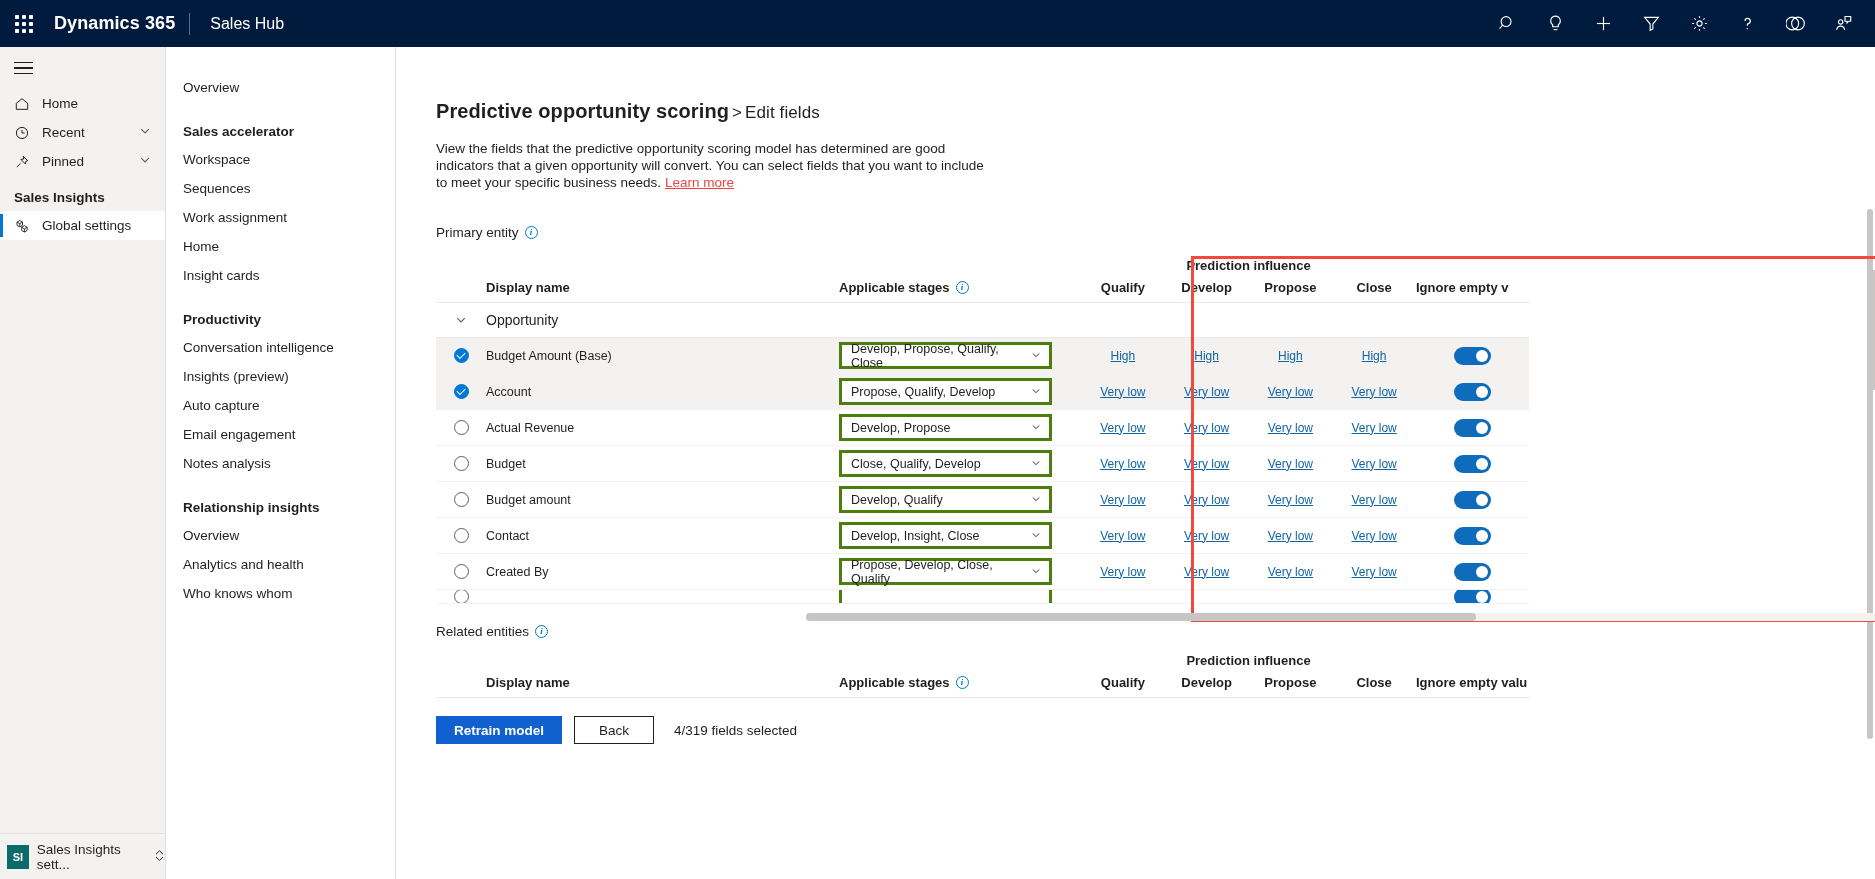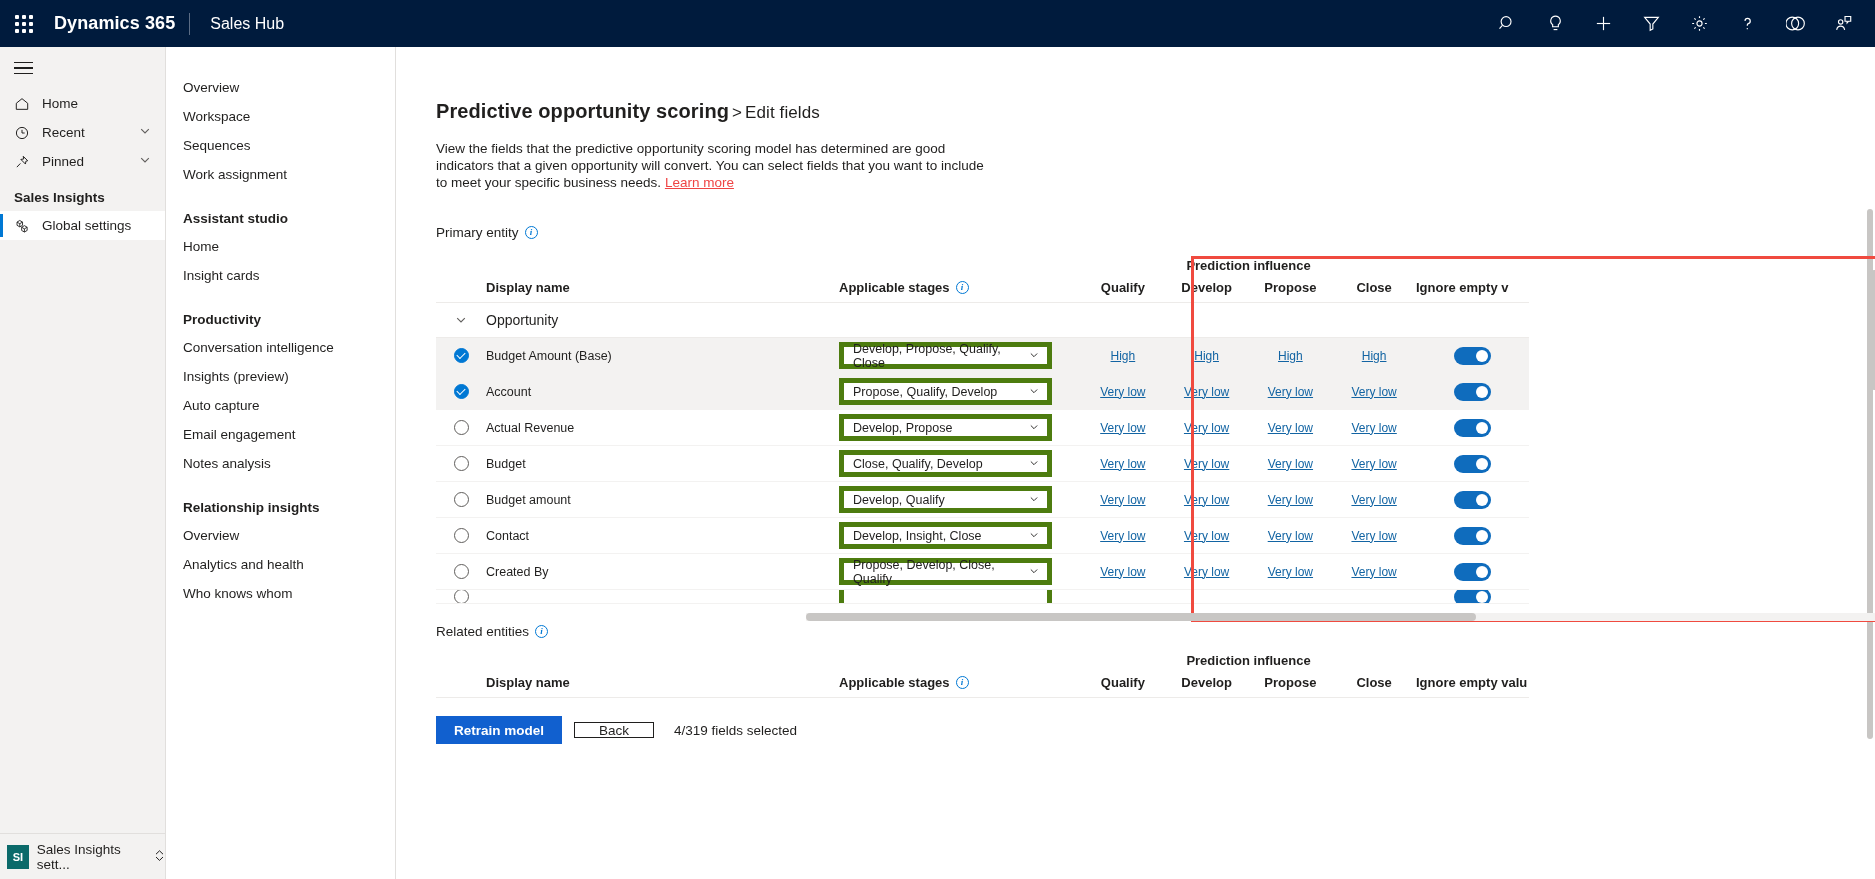--- a/index.html
+++ b/index.html
@@ -189,21 +189,21 @@
   }
   .circle.checked::after {
     content: ""; width: 7px; height: 4px;
     border-left: 1.6px solid #fff; border-bottom: 1.6px solid #fff;
     transform: rotate(-45deg); margin-top: -2px;
   }
   .rowname { width: 353px; flex: none; font-size: 12.5px; }
   .stagecell { width: 242px; flex: none; }
   .combo {
     width: 213px; height: 27px;
-    border: 5px solid #4d7c0f; background: #fff;
+    border: 3px solid #4d7c0f; background: #fff;
     display: flex; align-items: center; justify-content: space-between;
     padding: 0 8px 0 9px; font-size: 12.5px;
     cursor: pointer;
   }
   .inflcell { width: 335px; flex: none; display: flex; }
   .inflcell span {
     flex: 1; text-align: center;
     color: #1264a3; text-decoration: underline; font-size: 12px;
     cursor: pointer;
   }
@@ -252,21 +252,21 @@
     display: flex; align-items: center; gap: 12px;
     padding: 18px 0 0 40px;
   }
   .btn-primary {
     background: #1160cf; color: #fff; border: none;
     height: 28px; padding: 0 18px; font-size: 13.5px; font-weight: 600;
     font-family: "Liberation Sans", sans-serif; cursor: pointer;
   }
   .btn-second {
     background: #fff; color: #201f1e; border: 1px solid #201f1e;
-    height: 16px; padding: 0 24px; font-size: 13.5px;
+    height: 28px; padding: 0 24px; font-size: 13.5px;
     font-family: "Liberation Sans", sans-serif; cursor: pointer;
   }
   .fields-count { font-size: 13.5px; padding-left: 8px; }
 
   
   .main-scroll {
     position: absolute; right: 2px; top: 2px; width: 6px; bottom: 2px;
   }
   .main-scroll i {
     position: absolute; left: 0; top: 160px; width: 6px; height: 530px;
@@ -420,25 +420,25 @@
           <path d="M2 5.2L5.5 1.8 9 5.2"></path>
             <path d="M2 8L5.5 11.4 9 8"></path>
         </svg>
       </span>
     </div>
   </div>
 
   <div class="subnav">
     <div class="subnav-link">Overview</div>
 
+    <div class="subnav-head">Sales accelerator</div>
     <div class="subnav-link">Workspace</div>
     <div class="subnav-link">Sequences</div>
     <div class="subnav-link">Work assignment</div>
 
-    <div class="subnav-head">Assistant studio</div>
     <div class="subnav-link">Home</div>
     <div class="subnav-link">Insight cards</div>
 
     <div class="subnav-head">Productivity</div>
     <div class="subnav-link">Conversation intelligence</div>
     <div class="subnav-link">Insights (preview)</div>
     <div class="subnav-link">Auto capture</div>
     <div class="subnav-link">Email engagement</div>
     <div class="subnav-link">Notes analysis</div>
 

